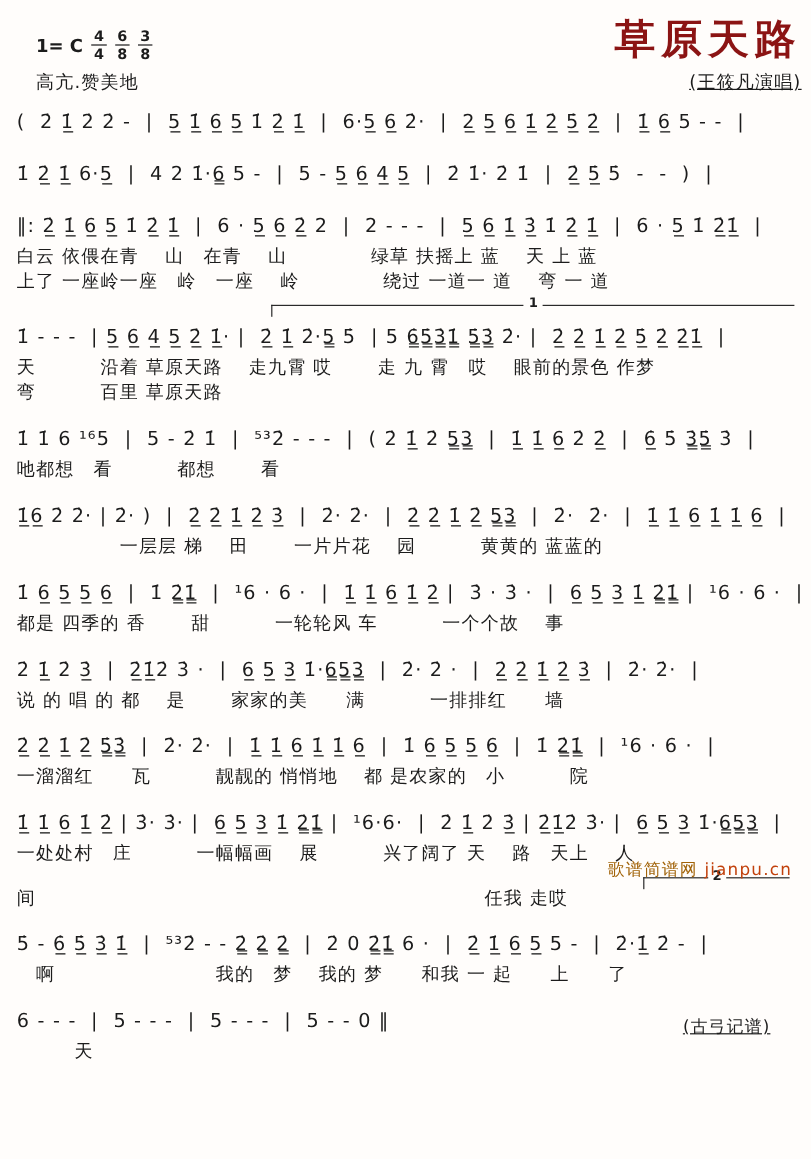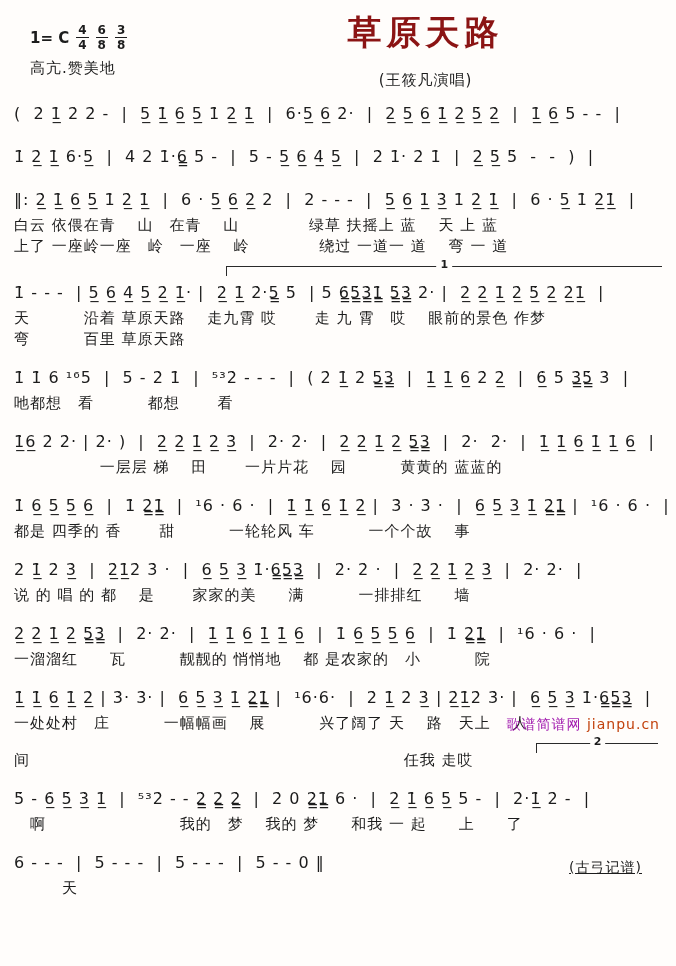--- a/index.html
+++ b/index.html
@@ -13,43 +13,43 @@
   .page{position:relative;width:676px;height:744px;box-sizing:border-box;padding:8px 8px 0 8px;}
 
   
   .header{display:flex;align-items:flex-start;margin-bottom:4px;}
   .hdr-left{width:175px;padding:16px 0 0 22px;box-sizing:border-box;}
   .key-line{display:flex;align-items:center;gap:7px;font-size:15px;font-weight:bold;}
   .frac{display:inline-flex;flex-direction:column;align-items:center;line-height:1;font-size:12px;font-weight:bold;}
   .frac .num{border-bottom:1.5px solid #1c1c1c;padding:0 2px 1px;}
   .frac .den{padding-top:1px;}
   .mood{margin-top:8px;font-size:15px;letter-spacing:1px;}
-  .hdr-center{flex:1;text-align:center;}
+  .hdr-center{flex:1;text-align:right;}
   .title{font-size:34px;font-weight:bold;color:#8b1414;letter-spacing:5px;margin-top:2px;}
-  .subtitle{font-size:15px;margin-top:15px;letter-spacing:1px;}
+  .subtitle{font-size:15px;margin-top:3px;letter-spacing:1px;text-decoration:underline;}
   .hdr-right{width:118px;text-align:left;font-size:14px;padding-top:18px;line-height:1.9;letter-spacing:1px;}
 
   
   .system{position:relative;margin:0 0 8px 0;padding:0 2px 0 6px;}
   .notes{
     font-weight:normal;font-size:16px;line-height:30px;
     white-space:pre;letter-spacing:1px;padding-top:5px;
   }
   .lyric{font-size:15px;line-height:21px;white-space:pre;letter-spacing:1px;}
   .has-volta{padding-top:8px;}
   .volta{position:absolute;height:9px;border-top:1.5px solid #2a2a2a;border-left:1.5px solid #2a2a2a;top:1px;}
   .volta-label{
     position:absolute;top:-8px;left:50%;transform:translateX(-50%);
     background:#fffdfb;padding:0 4px;font-size:11px;font-weight:bold;line-height:1;
   }
   .transcriber{position:absolute;right:26px;top:16px;font-size:14px;letter-spacing:1px;text-decoration:underline;}
 
   
   .watermark{position:absolute;right:16px;bottom:10px;font-size:14px;letter-spacing:1px;}
-  .wm-site{color:#a21caf;}
+  .wm-site{color:#a16207;}
   .wm-domain{color:#c2410c;}
 </style>
 </head>
 <body>
 
 <div class="page">
 
   <div class="header">
     <div class="hdr-left">
       <div class="key-line">

